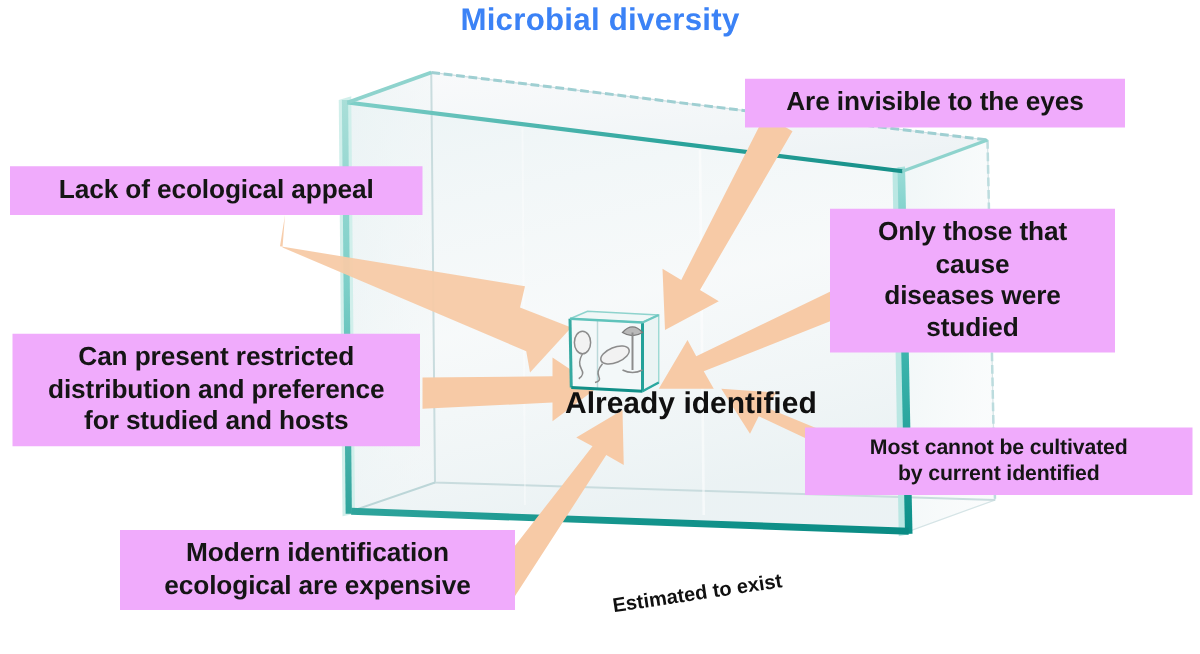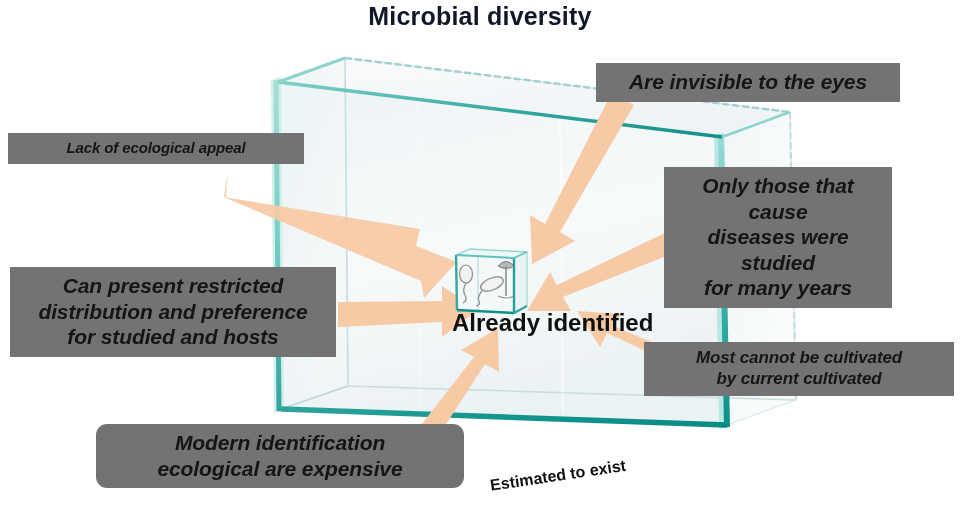--- a/index.html
+++ b/index.html
@@ -10,48 +10,47 @@
     font-family:"Liberation Sans","DejaVu Sans",sans-serif;
     overflow:hidden;
     position:relative;
   }
   #stage{position:absolute;left:0;top:0;width:960px;height:523px;}
 
   
   .title{
     position:absolute;left:0;top:2px;width:960px;
     text-align:center;
-    font-size:25px;font-weight:bold;color:#0f172a;
+    font-size:25px;font-weight:bold;color:#3b82f6;
     letter-spacing:.2px;
     z-index:40;
   }
 
   
   #scene{position:absolute;left:0;top:0;width:960px;height:523px;z-index:10;}
 
   
   .callout{
     position:absolute;
-    background:#737373;
+    background:#f0abfc;
     color:#151515;
     font-weight:bold;
     line-height:1.22;
     text-align:center;
     padding:6px 10px 7px 10px;
     box-sizing:border-box;
     z-index:30;
     letter-spacing:-.1px;
-    font-style:italic;
   }
   .c-invisible{left:596px;top:63px;width:304px;font-size:21px;}
-  .c-ecological{left:8px;top:133px;width:296px;font-size:15px;}
+  .c-ecological{left:8px;top:133px;width:330px;font-size:21px;}
   .c-diseases{left:664px;top:167px;width:228px;font-size:21px;}
   .c-restricted{left:10px;top:267px;width:326px;font-size:21px;text-align:center;}
   .c-cultivated{left:644px;top:342px;width:310px;font-size:17px;}
-  .c-modern{left:96px;top:424px;width:368px;font-size:21px;border-radius:11px;}
+  .c-modern{left:96px;top:424px;width:316px;font-size:21px;}
 
   
   .lbl{
     position:absolute;z-index:35;
     font-weight:bold;color:#101010;
     white-space:nowrap;
   }
   .lbl-already{left:452px;top:309px;font-size:24px;}
   .lbl-estimated{
     left:489px;top:477px;font-size:16px;
@@ -180,32 +179,31 @@
     <div>Are invisible to the eyes</div>
   </div>
 
   <div class="callout c-ecological">
     <div>Lack of ecological appeal</div>
   </div>
 
   <div class="callout c-diseases">
     <div>Only those that cause</div>
     <div>diseases were studied</div>
-    <div>for many years</div>
   </div>
 
   <div class="callout c-restricted">
     <div>Can present restricted</div>
     <div>distribution and preference</div>
     <div>for studied and hosts</div>
   </div>
 
   <div class="callout c-cultivated">
     <div>Most cannot be cultivated</div>
-    <div>by current cultivated</div>
+    <div>by current identified</div>
   </div>
 
   <div class="callout c-modern">
     <div>Modern identification</div>
     <div>ecological are expensive</div>
   </div>
 
   <div class="lbl lbl-already">Already identified</div>
   <div class="lbl lbl-estimated">Estimated to exist</div>
 

